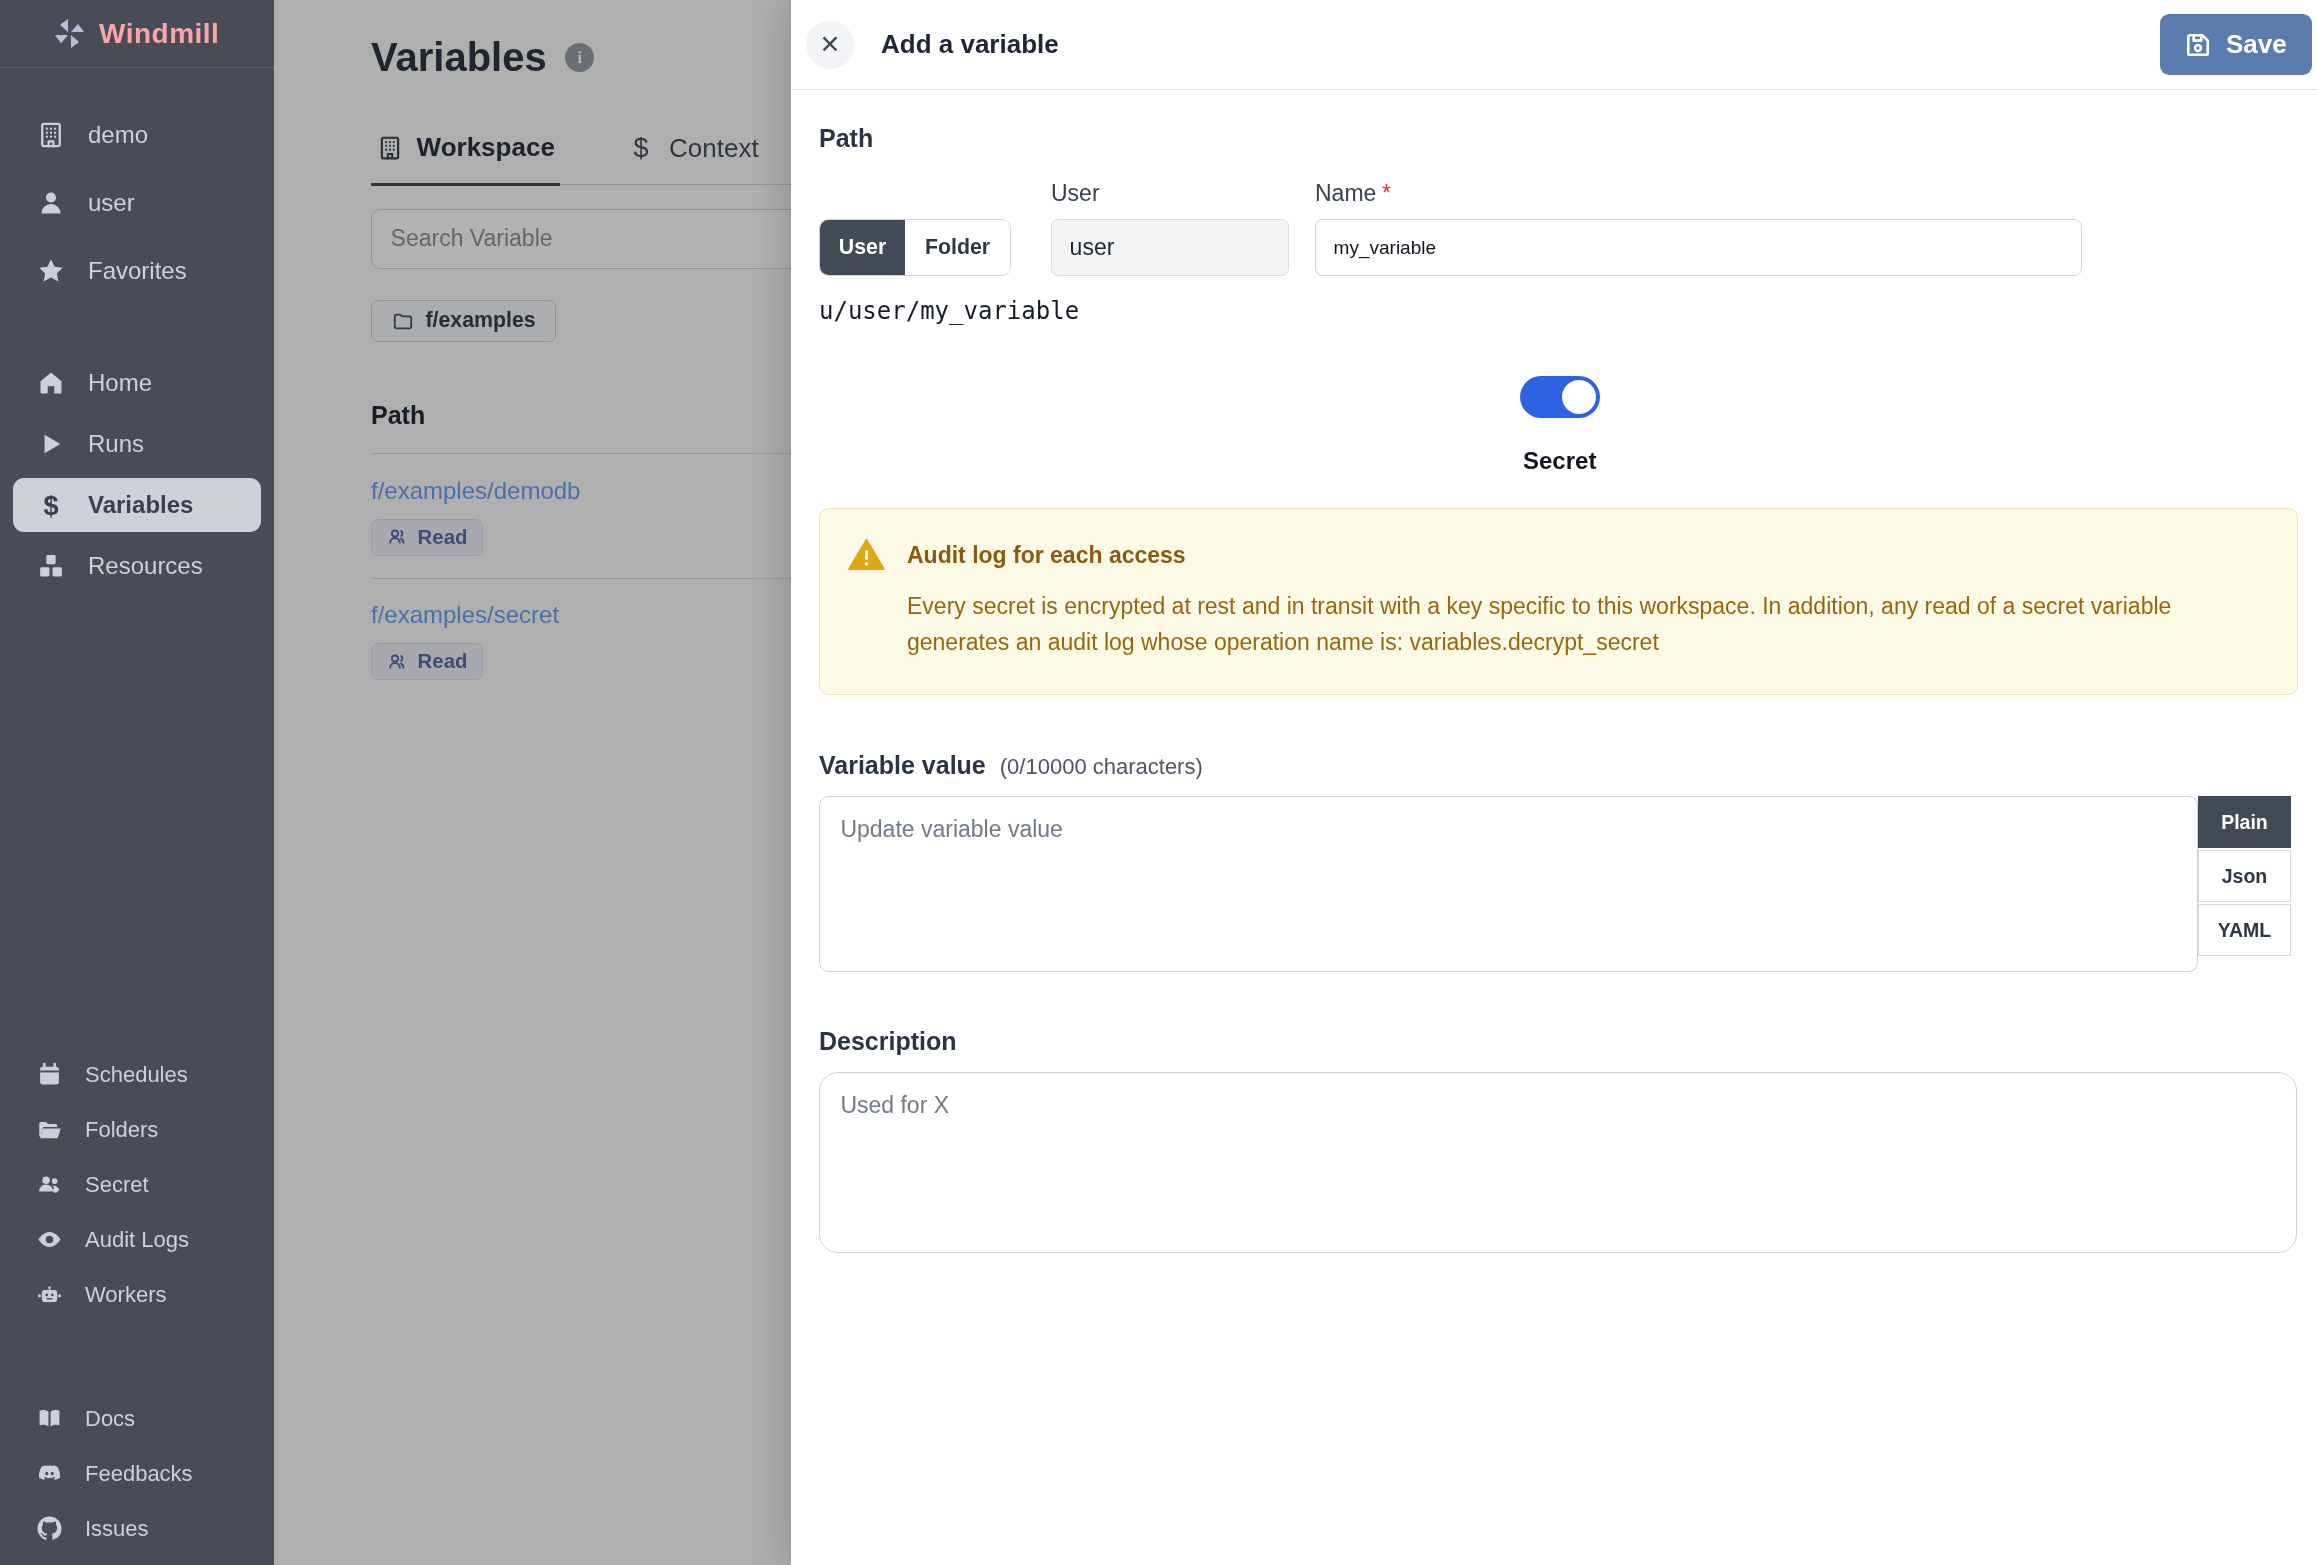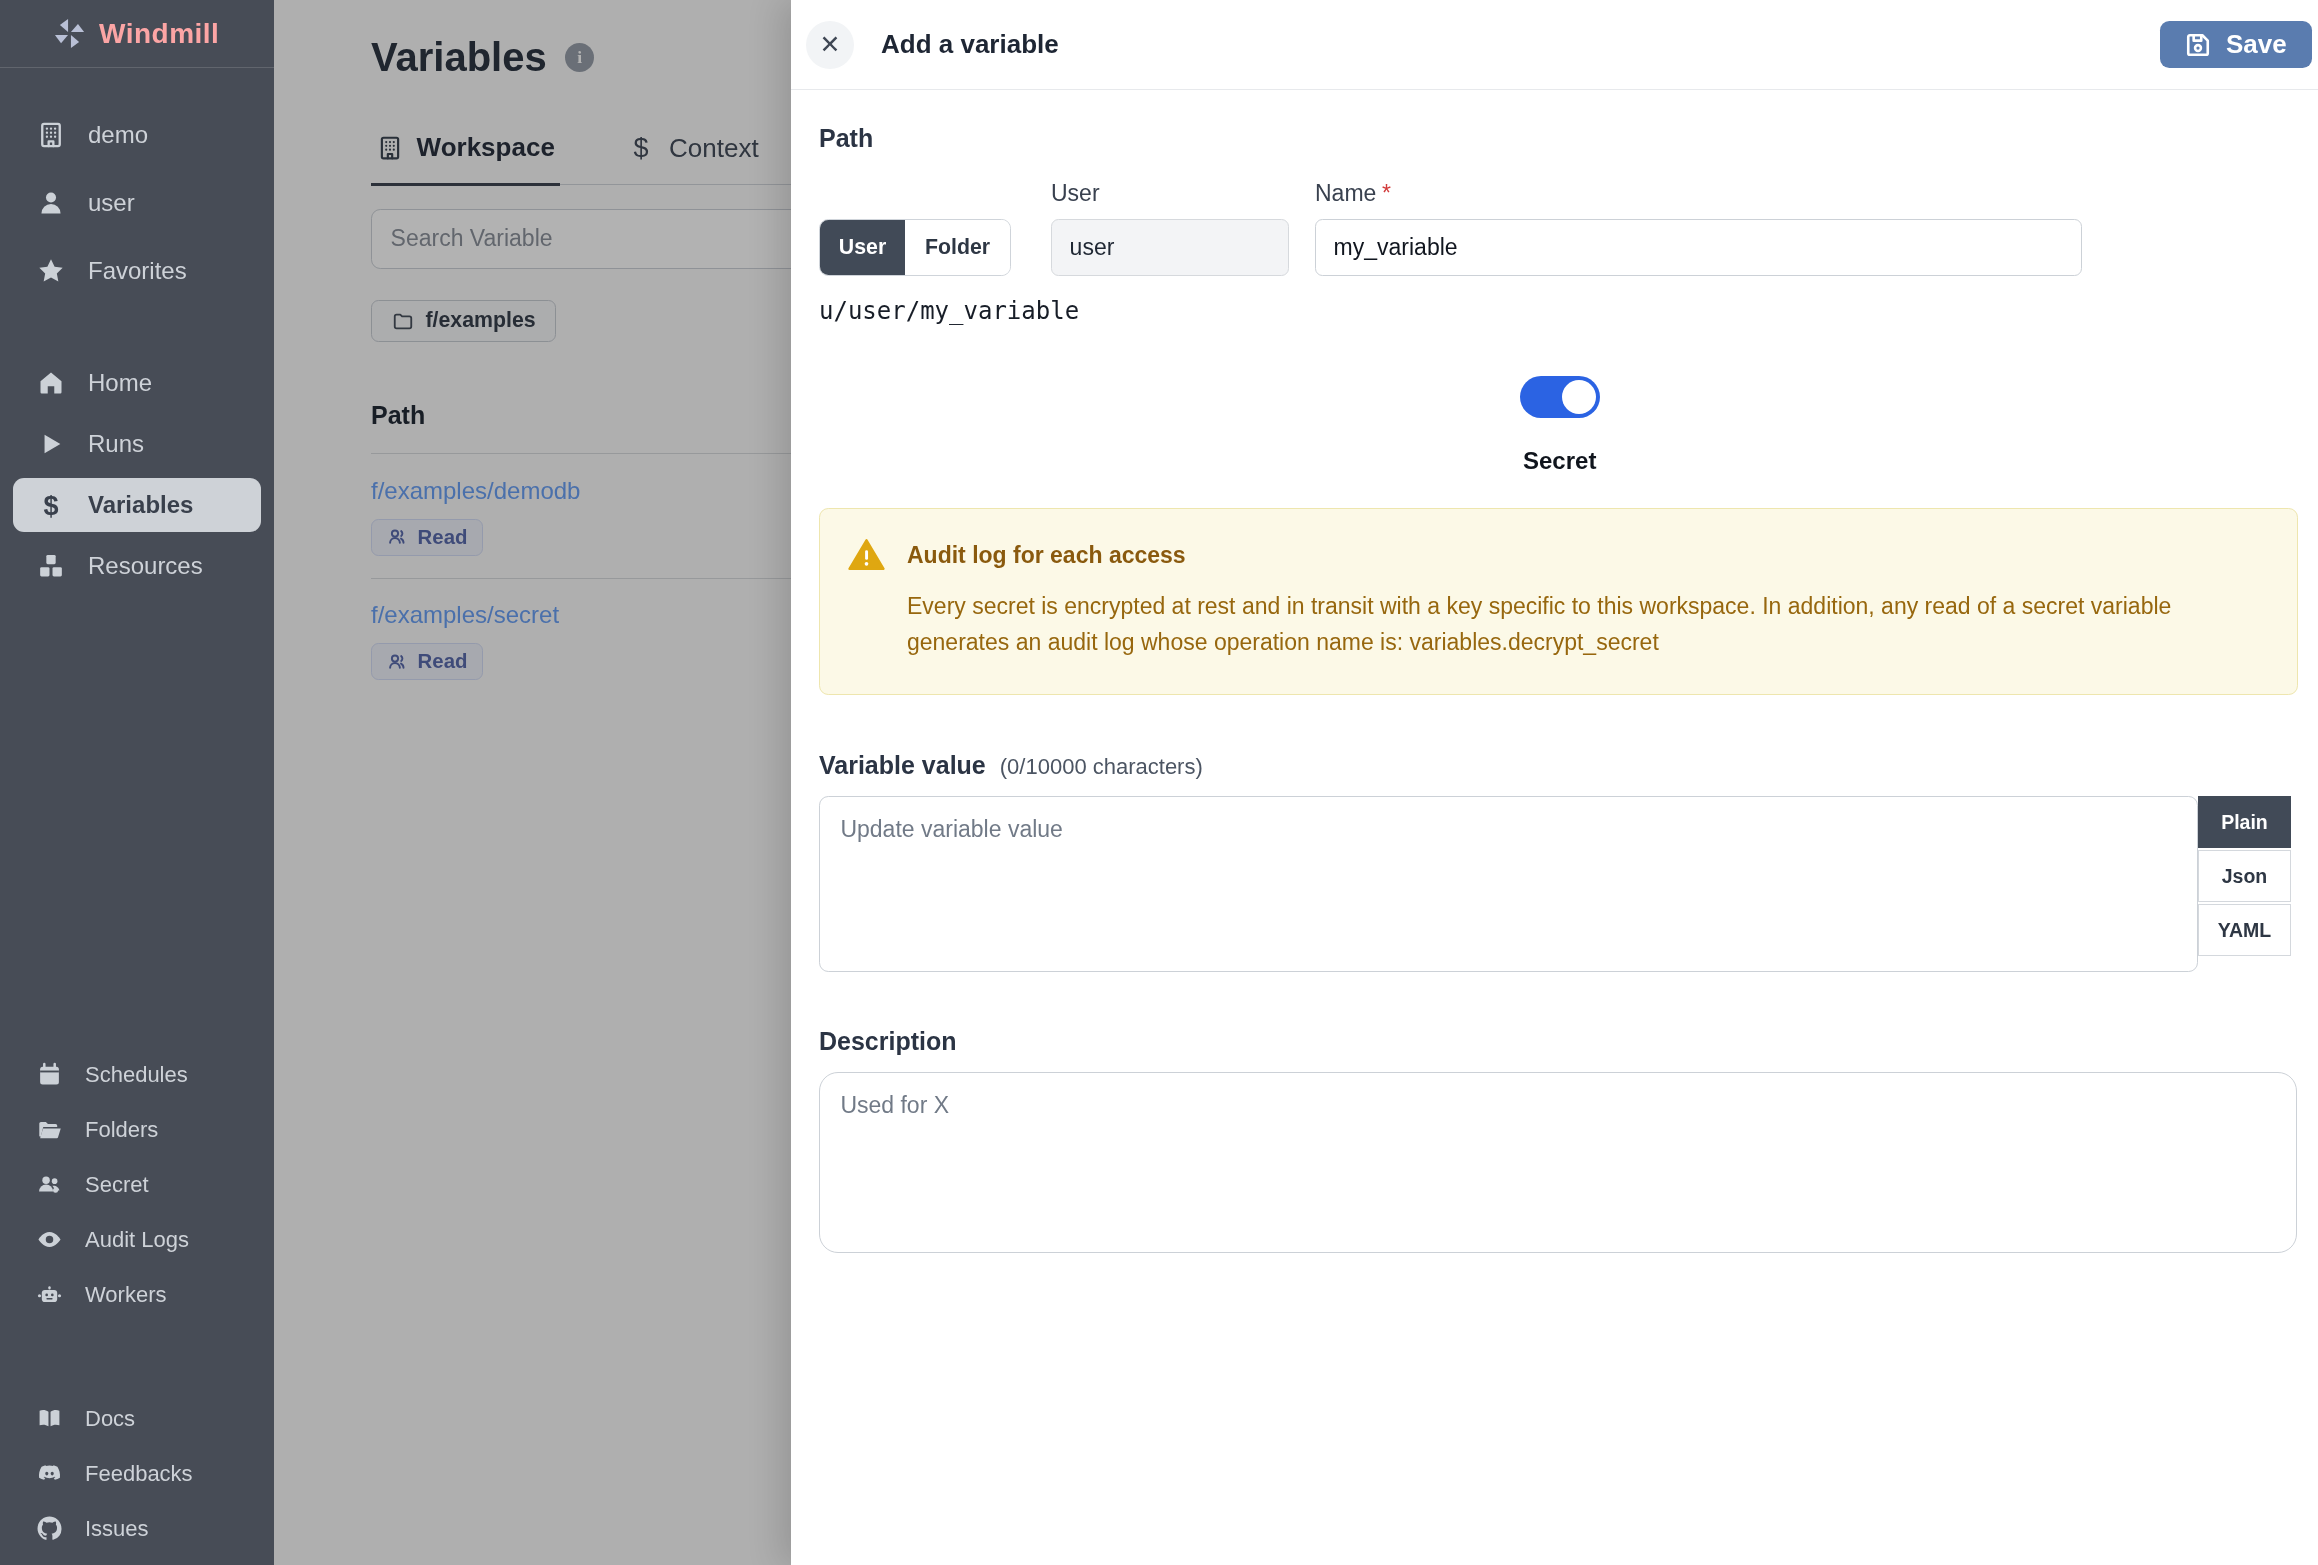--- a/index.html
+++ b/index.html
@@ -57,38 +57,38 @@
 
   .overlay { position:fixed; left:274px; top:0; width:518px; height:1566px; background:rgba(0,0,0,0.30); z-index:5; }
 
   
   .drawer { position:fixed; left:791px; top:0; width:1528px; height:1566px; background:#fff; z-index:10;
             box-shadow:-11px 0 32px rgba(0,0,0,0.14); }
   .dhead { height:90px; display:flex; align-items:center; padding:0 7.4px 0 15px; border-bottom:0.9px solid #e7e9ec; }
   .close-btn { width:48px; height:48px; border-radius:50%; background:#f2f4f6; border:none;
                display:flex; align-items:center; justify-content:center; font-size:25px; color:#3f4754; cursor:pointer; }
   .dtitle { margin-left:27px; font-size:26px; font-weight:700; color:#1e2634; }
-  .save-btn { margin-left:auto; height:47px; padding:0 25px; background:#5a7caf; border:none; border-radius:9.3px;
+  .save-btn { margin-left:auto; height:61px; padding:0 25px; background:#5a7caf; border:none; border-radius:9.3px;
               display:flex; align-items:center; gap:15px; color:#fff; font-size:26px; font-weight:700; cursor:pointer; }
   .save-btn .ico { width:26px; height:26px; }
   .dbody { padding:34px 18.6px 0 28px; }
   .sect-h { font-size:25px; font-weight:700; color:#2b3444; }
   .form-row { margin-top:27px; display:flex; align-items:flex-end; }
   .seg { width:192px; height:57px; display:flex; border-radius:9.3px; overflow:hidden; border:0.9px solid #cfd4da; }
   .seg-cell { display:flex; align-items:center; justify-content:center; font-size:21.3px; font-weight:700; cursor:pointer; }
   .seg-on { flex:0 0 85px; background:#414a57; color:#fff; }
   .seg-off { flex:1; background:#fff; color:#2e3744; }
   .field { display:flex; flex-direction:column; }
   .field label { font-size:23px; color:#39414f; margin-bottom:12px; }
   .f-user { margin-left:40px; width:238px; }
   .f-user input { height:57px; background:#f3f4f6; border:0.9px solid #d6d9dd; border-radius:7.4px; padding:0 17.6px;
                   font-size:23px; color:#1f2733; }
   .f-name { margin-left:26px; width:767px; }
   .f-name input { height:57px; background:#fff; border:0.9px solid #ccd1d7; border-radius:7.4px; padding:0 17.6px;
-                  font-size:23px; color:#11161f; }
+                  font-size:19px; color:#11161f; }
   .req { color:#d23b3b; margin-left:5.6px; }
   .full-path { margin-top:21.3px; font-family:"DejaVu Sans Mono",monospace; font-size:24px; color:#171d27; }
   .secret-row { margin-top:51px; display:flex; align-items:center; gap:29px;flex-direction:column; }
   .toggle { width:80px; height:42px; border-radius:21.3px; background:#2b63e3; position:relative; border:none; cursor:pointer; }
   .knob { position:absolute; right:3.7px; top:3.7px; width:34px; height:34px; border-radius:50%; background:#fff; }
   .secret-label { font-size:24px; font-weight:600; color:#10151d; }
   .warn { margin-top:33px; width:1479px; background:#fcf9e7; border:0.9px solid #eee6ae; border-radius:9.3px;
           padding:28px 28px 33px; }
   .warn-head { display:flex; align-items:center; gap:22px; }
   .warn-head .ico { width:37px; height:37px; }

